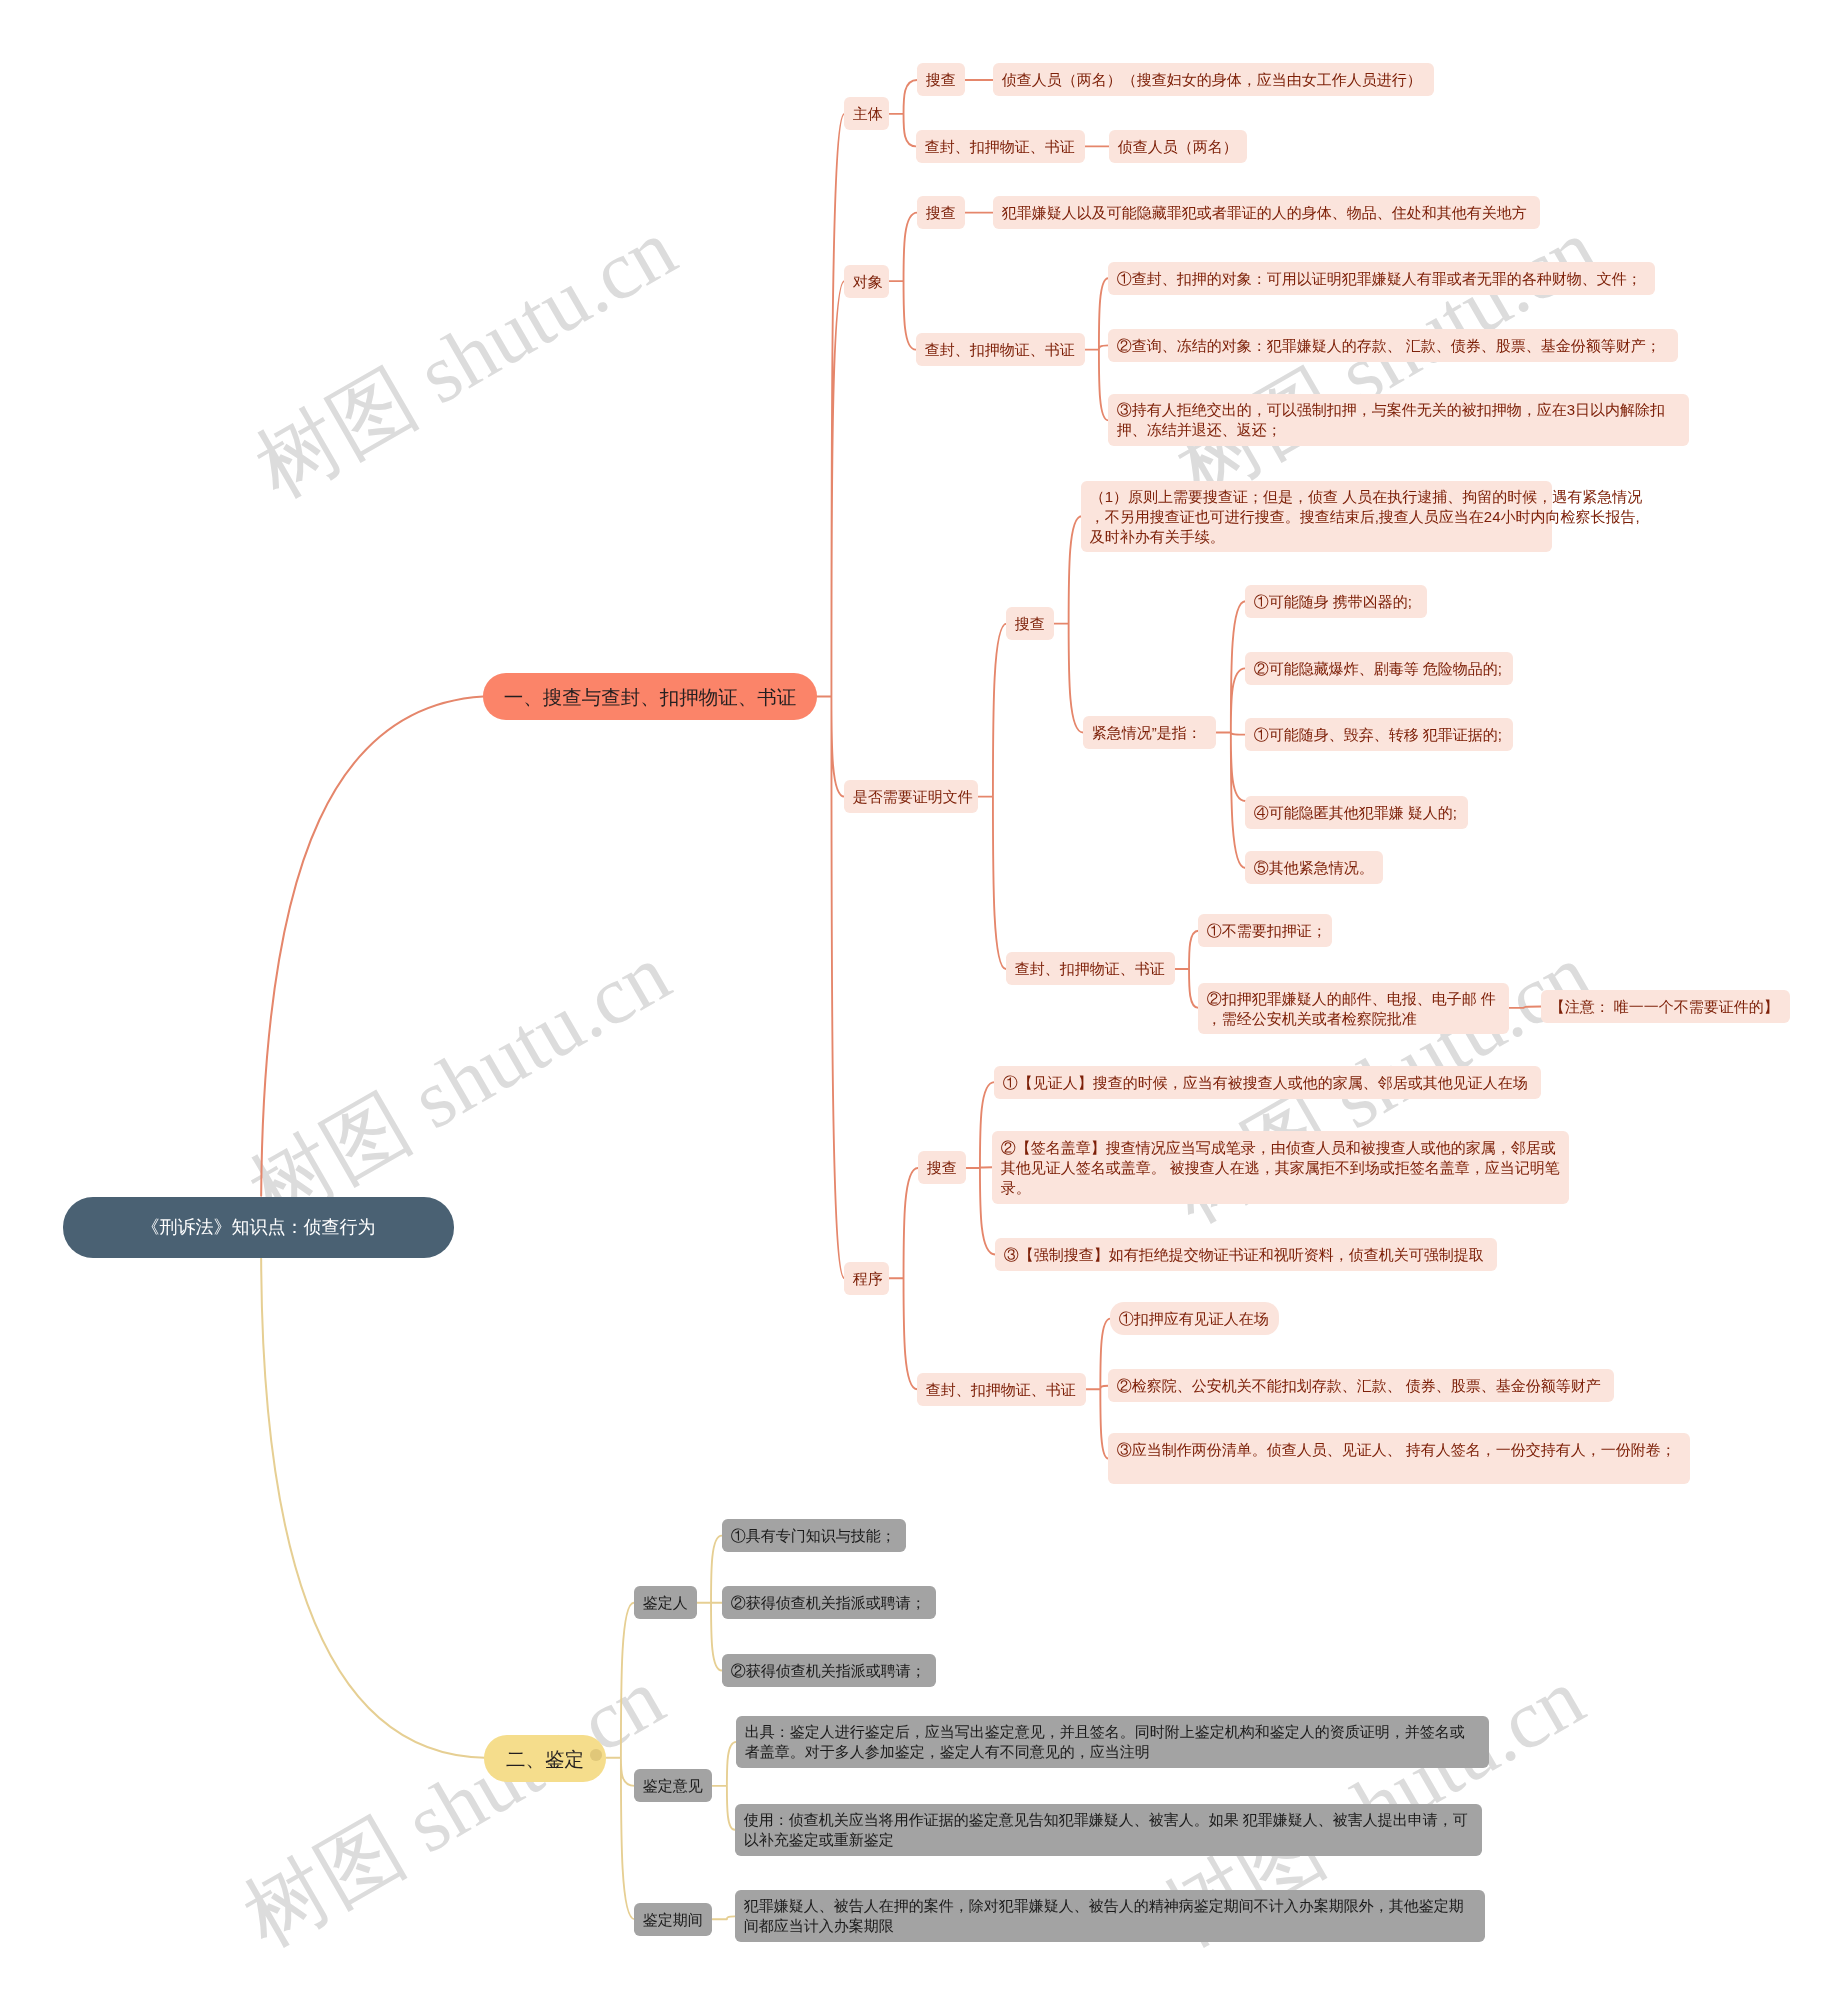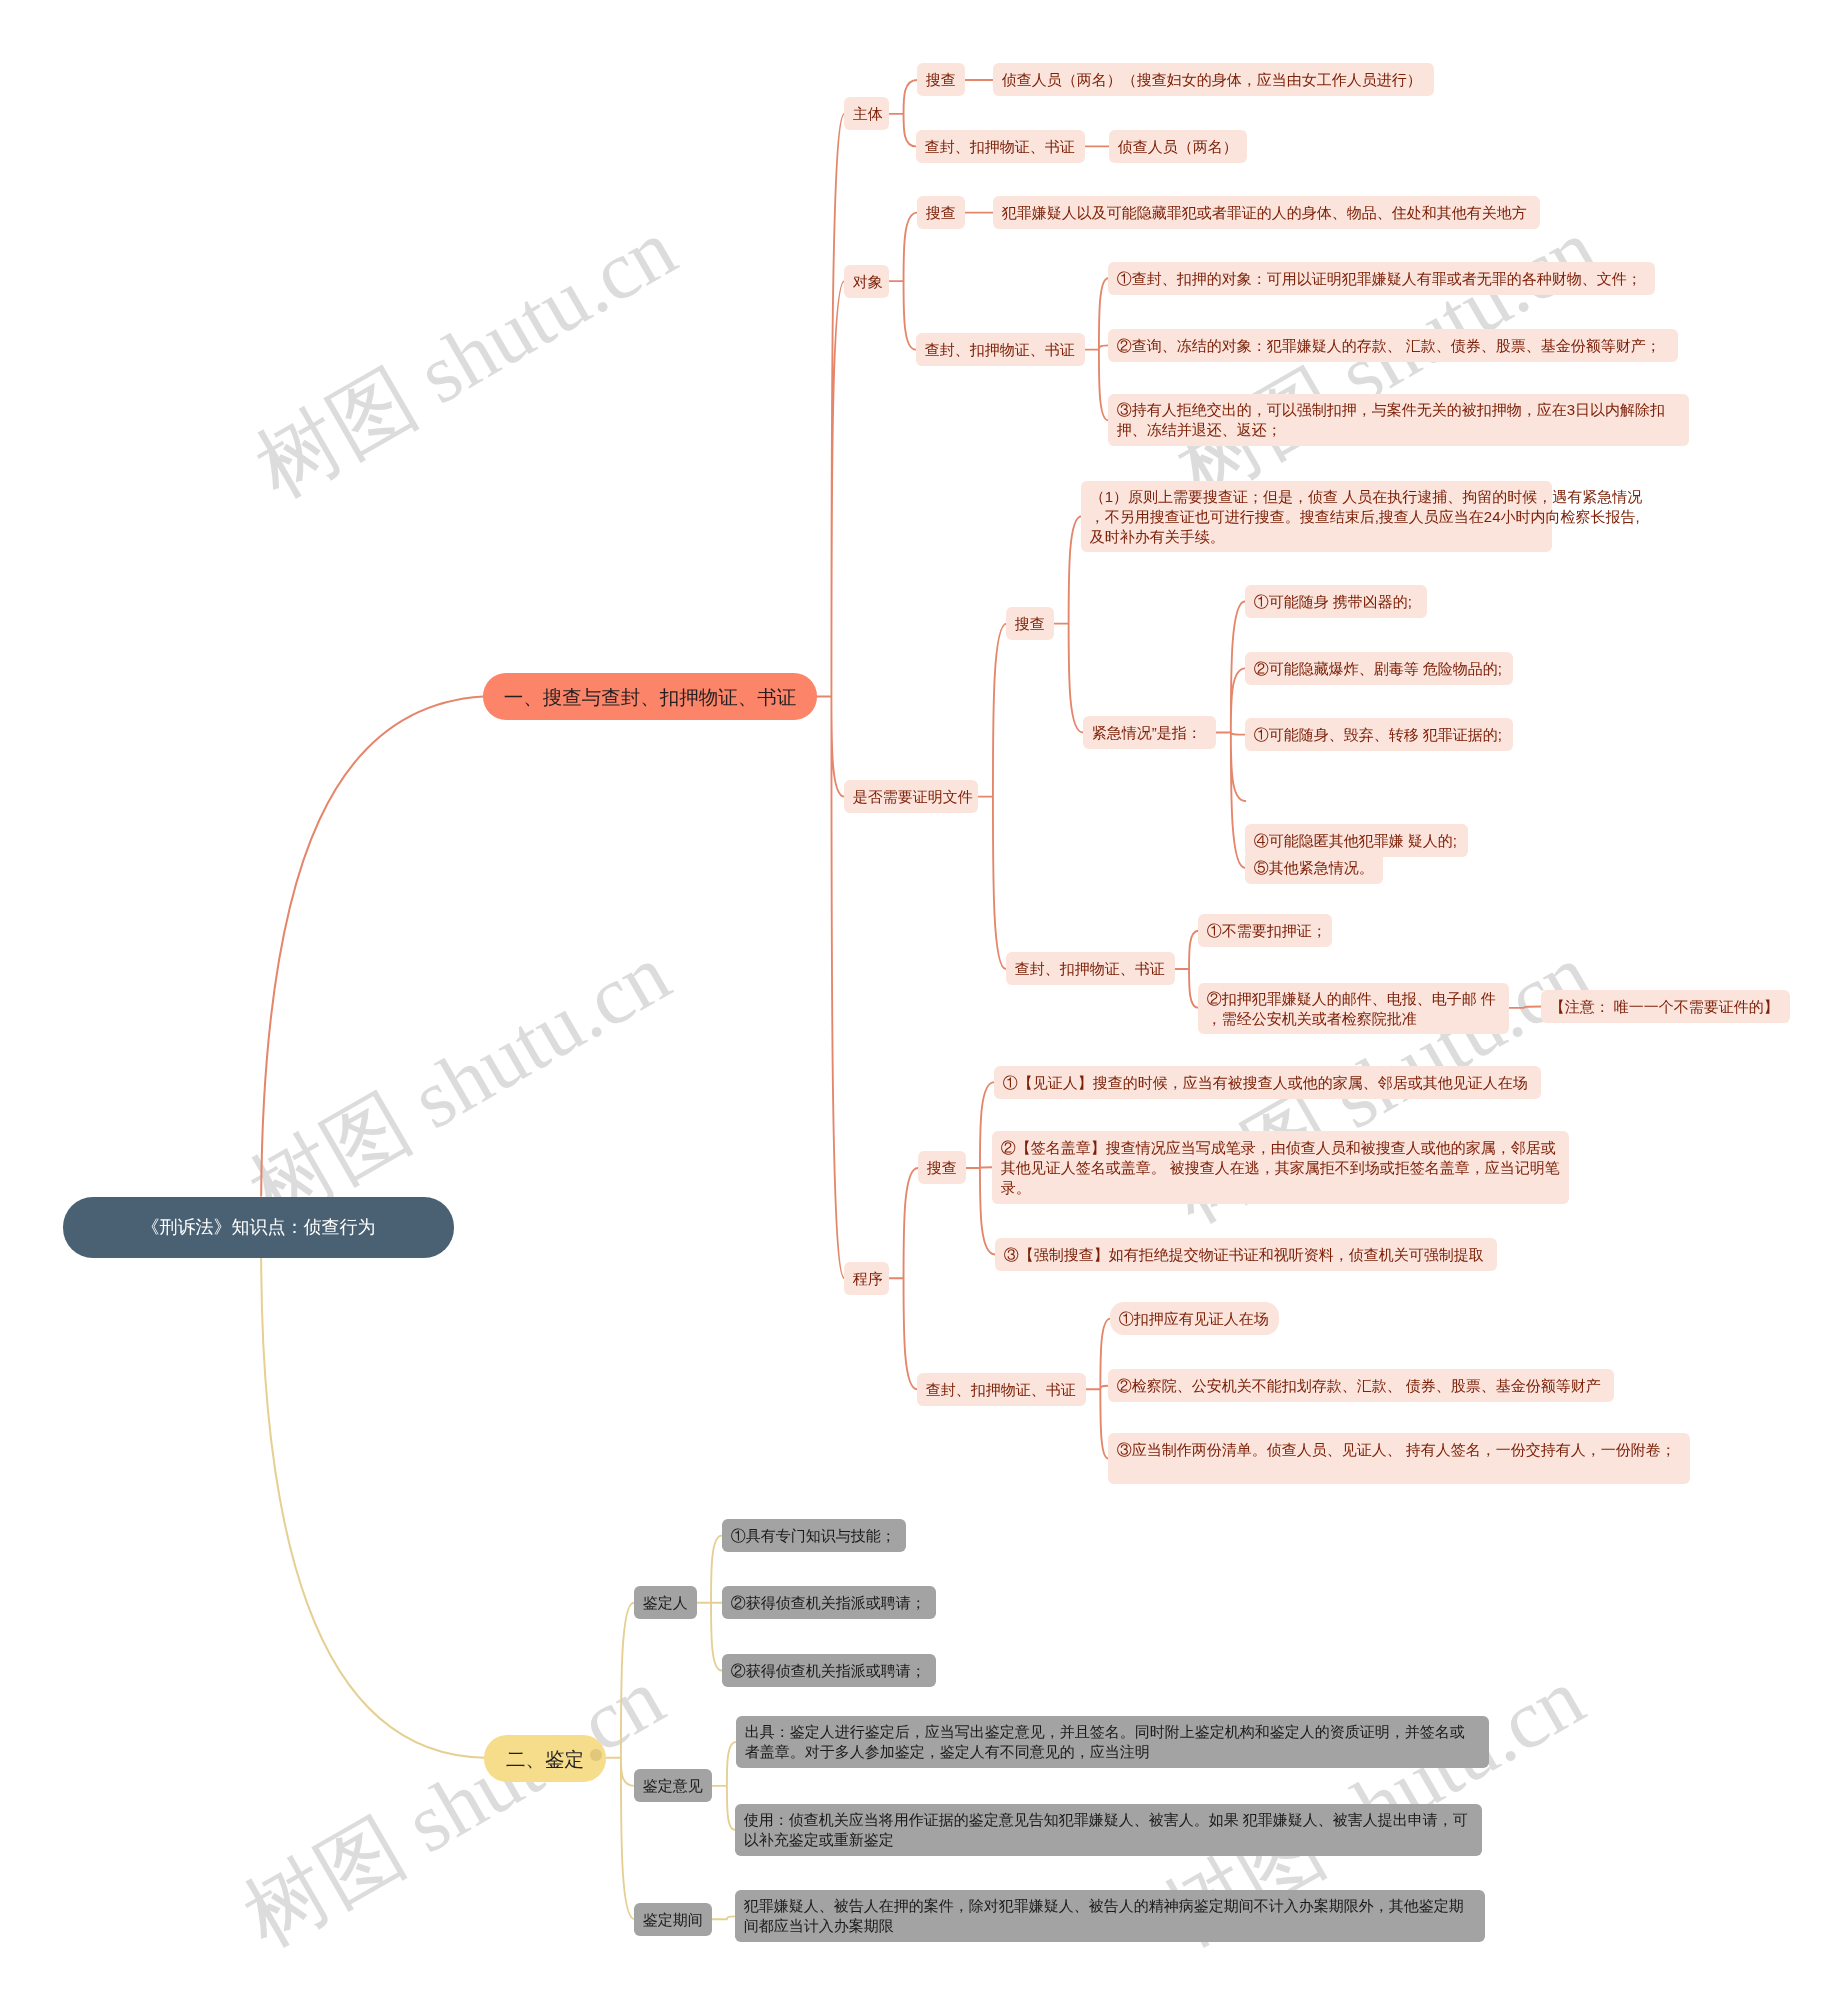--- a/index.html
+++ b/index.html
@@ -142,21 +142,21 @@
     </div>
 <div class="node leaf leaf-orange nw" style="left:1245px;top:585px;width:182px;height:33px;">
       <span class="tx">①可能随身 携带凶器的;</span>
     </div>
 <div class="node leaf leaf-orange nw" style="left:1245px;top:652px;width:268px;height:33px;">
       <span class="tx">②可能隐藏爆炸、剧毒等 危险物品的;</span>
     </div>
 <div class="node leaf leaf-orange nw" style="left:1245px;top:718px;width:268px;height:33px;">
       <span class="tx">①可能随身、毁弃、转移 犯罪证据的;</span>
     </div>
-<div class="node leaf leaf-orange nw" style="left:1245px;top:824px;width:223px;height:33px;text-align:center;">
+<div class="node leaf leaf-orange nw" style="left:1245px;top:796px;width:223px;height:33px;text-align:center;">
       <span class="tx">④可能隐匿其他犯罪嫌 疑人的;</span>
     </div>
 <div class="node leaf leaf-orange nw" style="left:1245px;top:851px;width:138px;height:33px;">
       <span class="tx">⑤其他紧急情况。</span>
     </div>
 <div class="node leaf leaf-orange nw" style="left:1198px;top:914px;width:134px;height:33px;">
       <span class="tx">①不需要扣押证；</span>
     </div>
 <div class="node leaf leaf-orange" style="left:1198px;top:983px;width:311px;height:51px;">
       <span class="tx ml">

